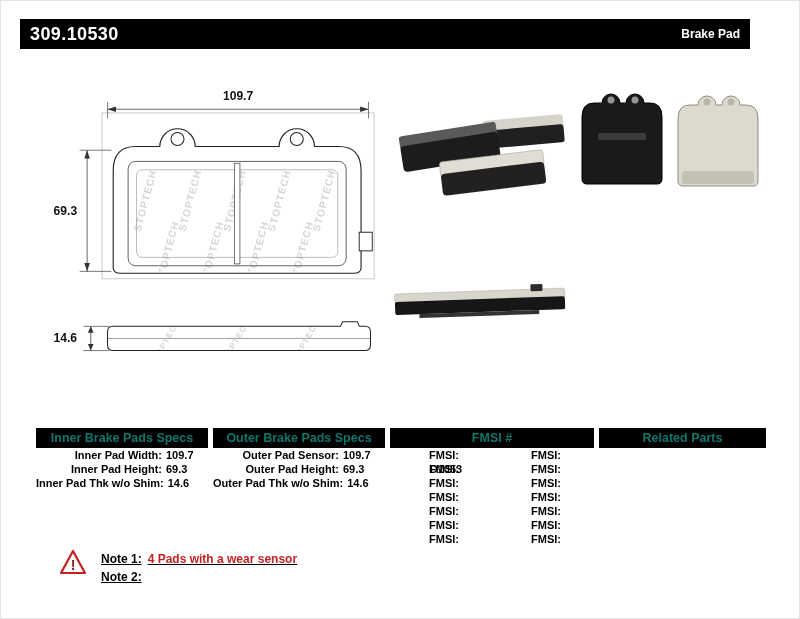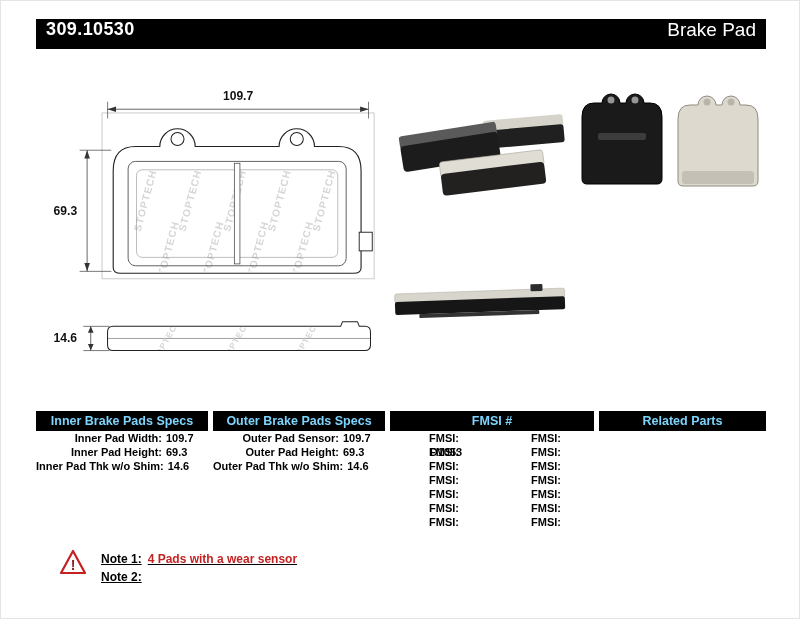--- a/index.html
+++ b/index.html
@@ -1,37 +1,37 @@
 <!DOCTYPE html>
 <html><head>
 <meta charset="utf-8">
 <style>
   html,body{margin:0;padding:0;background:#fff;}
   .page{position:relative;width:800px;height:619px;background:#fff;overflow:hidden;
         font-family:"Liberation Sans",sans-serif;border:1px solid #e4e4e4;box-sizing:border-box;}
 
   
-  .header-bar{position:absolute;left:35px;top:18px;width:730px;height:30px;background:#000;
-              color:#fff;display:flex;justify-content:space-between;
+  .header-bar{position:absolute;left:19px;top:18px;width:730px;height:30px;background:#000;
+              color:#fff;display:flex;justify-content:space-between;align-items:center;
               padding:0 10px;box-sizing:border-box;}
   .part-number{font-size:18px;font-weight:bold;letter-spacing:.4px;}
-  .product-title{font-size:19px;font-weight:normal;}
+  .product-title{font-size:12px;font-weight:bold;}
 
   
   .front-view{position:absolute;left:45px;top:84px;}
   .side-view{position:absolute;left:45px;top:298px;}
   .photo-a{position:absolute;left:388px;top:98px;}
   .photo-b{position:absolute;left:573px;top:76px;}
   .photo-c{position:absolute;left:388px;top:282px;}
 
   
   .specs{position:absolute;left:35px;top:410px;width:730px;display:grid;
          grid-template-columns:172px 172px 204px 167px;column-gap:5px;}
-  .col-header{background:#000;color:#7dd3fc;font-size:12.5px;font-weight:bold;text-align:center;
-              height:20px;line-height:20px;}
+  .col-header{background:#000;color:#0f766e;font-size:12.5px;font-weight:bold;text-align:center;
+              height:20px;line-height:20px;margin-top:17px;}
   .col-body{}
   .spec-row{display:flex;height:14px;line-height:14px;align-items:center;font-size:11px;font-weight:bold;}
   .spec-row .lbl{flex:1;text-align:right;white-space:nowrap;}
   .spec-row .val{width:42px;padding-left:4px;white-space:nowrap;}
   .fmsi-grid{display:grid;grid-template-columns:1fr 1fr;}
   .fmsi-cell{display:flex;height:14px;line-height:14px;align-items:center;font-size:11px;
              font-weight:bold;padding-left:6px;white-space:nowrap;flex-direction:column;}
   .fmsi-cell .val{padding-left:4px;}
   .related-row{display:flex;height:14px;line-height:14px;align-items:center;font-size:11px;
                font-weight:bold;padding-left:6px;white-space:nowrap;}

